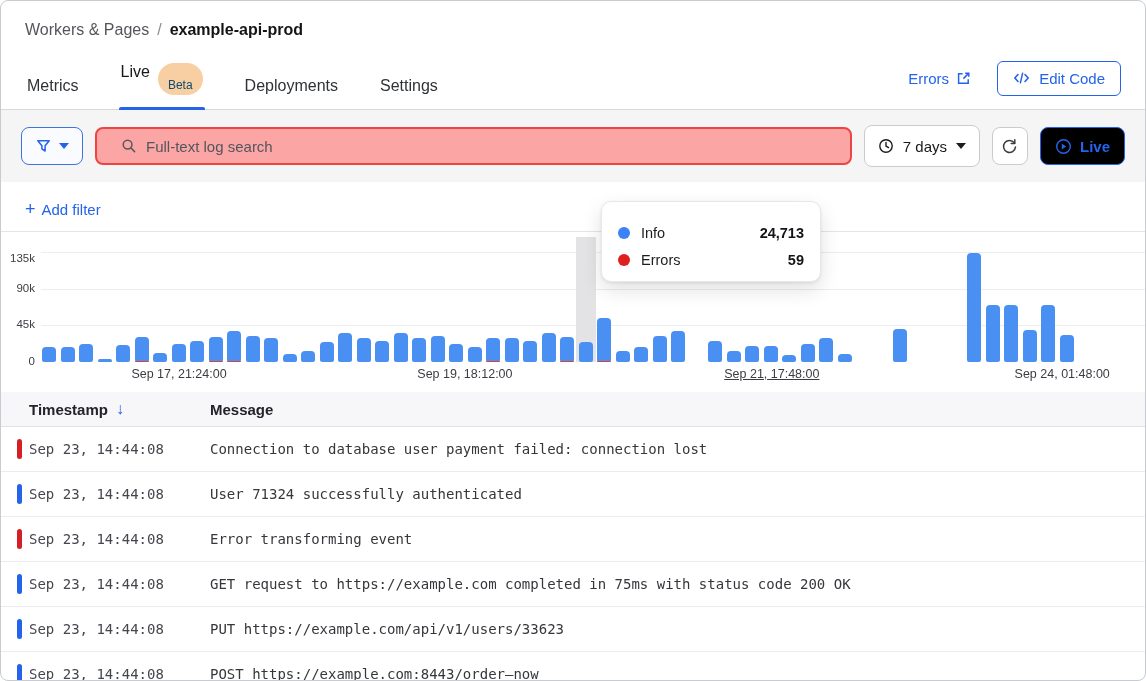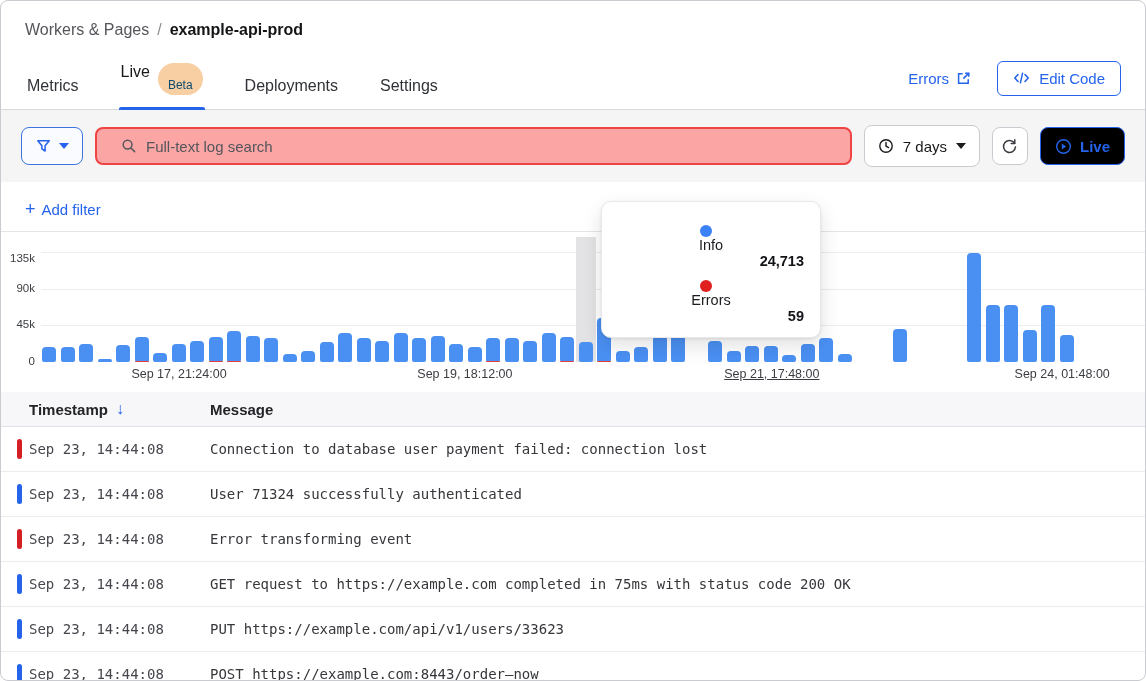--- a/index.html
+++ b/index.html
@@ -52,21 +52,21 @@
   .grid { position:absolute; left:0; right:0; height:1px; background:#ededef; }
   .bar { position:absolute; bottom:0; width:14px; background:#4a90f3; border-radius:4px 4px 2px 2px; }
   .barerr { position:absolute; bottom:0; left:0; right:0; background:#e23d3d; border-radius:0 0 2px 2px; }
   .hl { position:absolute; width:20px; background:#e3e3e5; }
   
   .tooltip { position:absolute; left:600px; top:200px; width:220px; z-index:30; background:#fff;
              border:1px solid #e8e8ea; border-radius:10px; padding:12px 16px 13px;
              box-shadow:0 8px 20px rgba(0,0,0,.12), 0 1px 3px rgba(0,0,0,.08); }
   .tt-title { font-size:15px; font-weight:700; color:#1c1d20; padding-bottom:9px; border-bottom:1px solid #f1f1f3; }
   .tt-title .tz { font-weight:400; color:#a0a2a8; }
-  .tt-row { display:flex; align-items:center; margin-top:11px; font-size:14.5px; color:#1c1d20;flex-direction:column; }
+  .tt-row { display:flex; align-items:center; margin-top:11px; font-size:14.5px; color:#1c1d20; }
   .dot { width:12px; height:12px; border-radius:50%; margin-right:11px; }
   .tt-val { margin-left:auto; font-weight:700; color:#131417; }
   
   .thead { display:flex; align-items:center; height:35px; background:#f7f7f9; border-bottom:1px solid #e0e1e4; }
   .th1 { width:209px; padding-left:28px; font-weight:700; font-size:15px; color:#232428; display:flex; align-items:center; gap:8px; }
   .th2 { flex:1; font-weight:700; font-size:15px; color:#232428; }
   .sort { color:#2563eb; font-size:16px; }
   .lrow { display:flex; align-items:center; height:45px; border-bottom:1px solid #ececee;
           font-family:"DejaVu Sans Mono", monospace; font-size:14px; }
   .ind { width:5px; height:20px; border-radius:2.5px; margin-left:16px; margin-right:7px; flex:none; }

